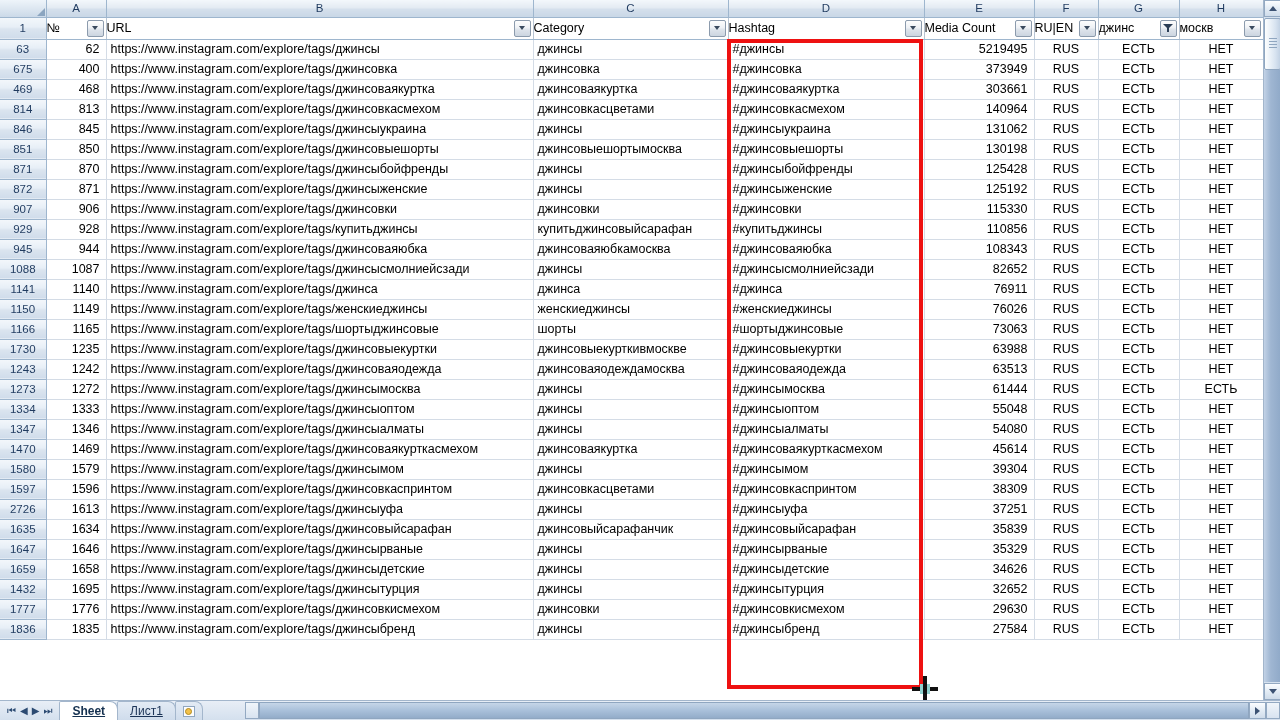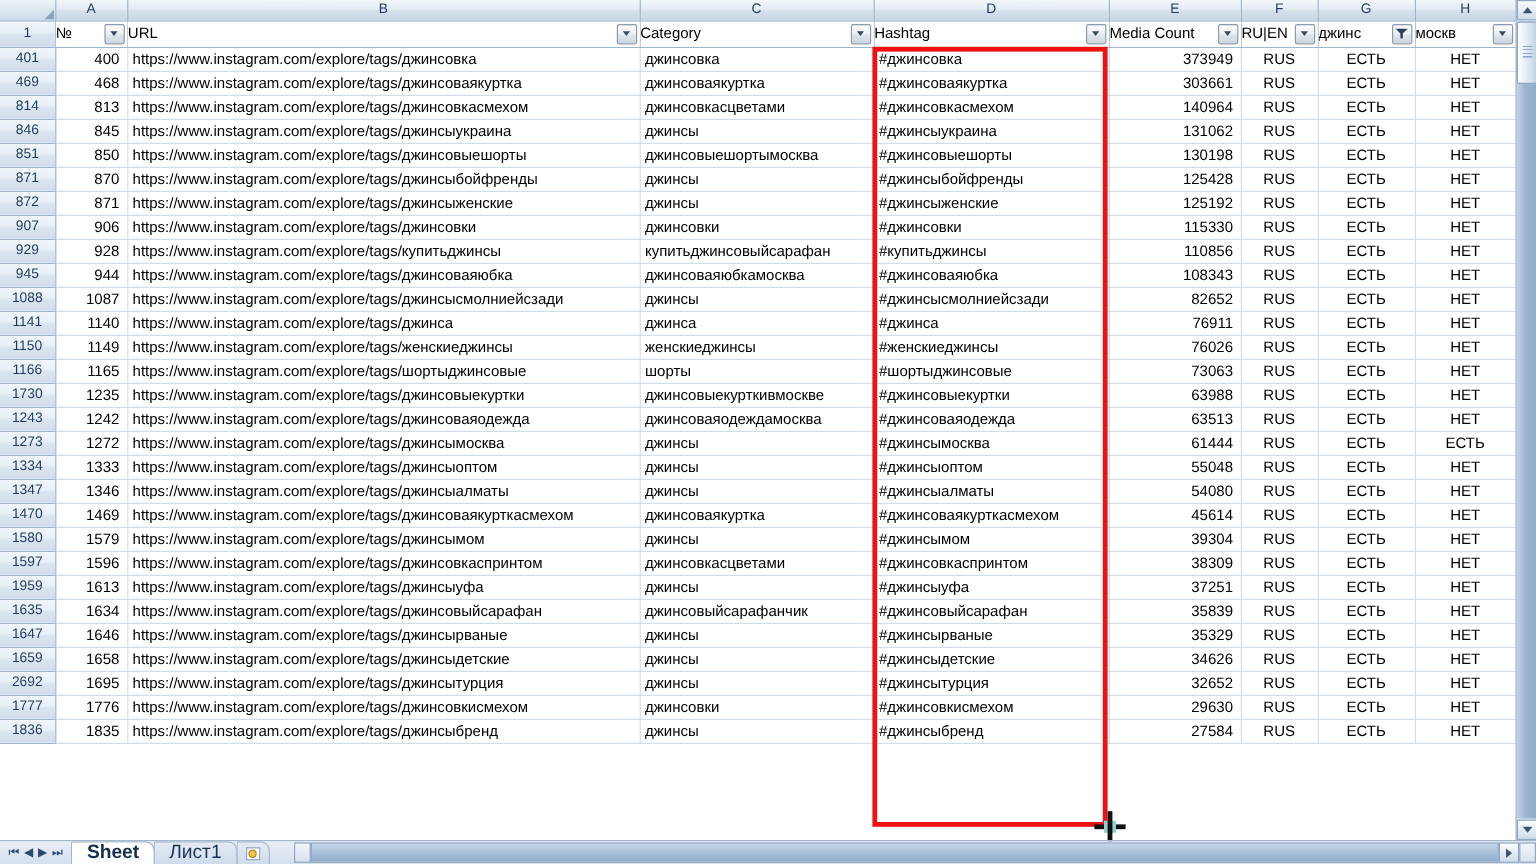--- a/index.html
+++ b/index.html
@@ -203,27 +203,28 @@
   }
   #tabnav { display: flex; align-items: center; gap: 2px; padding: 0 6px; }
   #tabnav span {
     font-size: 10px; color: #2b4a72; line-height: 1;
     cursor: pointer; padding: 0 1px;
   }
   .sheettab {
     height: 19px;
     padding: 0 12px;
     display: flex; align-items: center;
-    font-size: 16px;
+    font-size: 12px;
     border: 1px solid #a3b6cc;
     border-bottom: none;
     border-radius: 2px 8px 0 0;
     margin-right: -1px;
     cursor: pointer;
     color: #1b3356;
+    text-decoration: underline;
   }
   .sheettab.active {
     background: #ffffff;
     font-weight: bold;
     color: #14304f;
   }
   .sheettab.inactive {
     background: linear-gradient(to bottom, #e3ebf5 0%, #cfdcec 100%);
   }
   .sheettab.newtab { padding: 0 7px; }
@@ -318,21 +319,33 @@
               </span></td>
             <td class="hcell"><span class="htext">джинс</span><span class="filter-btn active">
                 <span class="funnel"></span>
               </span></td>
             <td class="hcell"><span class="htext">москв</span><span class="filter-btn">
                 <span class="arrow"></span>
               </span></td>
             <td class="hcell"></td>
           </tr>
           <tr>
-            <td class="rowhdr">401</td>
+            <td class="rowhdr">63</td>
+            <td class="cell num">62</td>
+            <td class="cell pad"><span class="url">https://www.instagram.com/explore/tags/джинсы</span></td>
+            <td class="cell pad">джинсы</td>
+            <td class="cell pad">#джинсы</td>
+            <td class="cell num">5219495</td>
+            <td class="cell ctr">RUS</td>
+            <td class="cell ctr">ЕСТЬ</td>
+            <td class="cell ctr">НЕТ</td>
+            <td class="cell"></td>
+          </tr>
+          <tr>
+            <td class="rowhdr">675</td>
             <td class="cell num">400</td>
             <td class="cell pad"><span class="url">https://www.instagram.com/explore/tags/джинсовка</span></td>
             <td class="cell pad">джинсовка</td>
             <td class="cell pad">#джинсовка</td>
             <td class="cell num">373949</td>
             <td class="cell ctr">RUS</td>
             <td class="cell ctr">ЕСТЬ</td>
             <td class="cell ctr">НЕТ</td>
             <td class="cell"></td>
           </tr>
@@ -582,21 +595,21 @@
             <td class="cell pad"><span class="url">https://www.instagram.com/explore/tags/джинсовкаспринтом</span></td>
             <td class="cell pad">джинсовкасцветами</td>
             <td class="cell pad">#джинсовкаспринтом</td>
             <td class="cell num">38309</td>
             <td class="cell ctr">RUS</td>
             <td class="cell ctr">ЕСТЬ</td>
             <td class="cell ctr">НЕТ</td>
             <td class="cell"></td>
           </tr>
           <tr>
-            <td class="rowhdr">1959</td>
+            <td class="rowhdr">2726</td>
             <td class="cell num">1613</td>
             <td class="cell pad"><span class="url">https://www.instagram.com/explore/tags/джинсыуфа</span></td>
             <td class="cell pad">джинсы</td>
             <td class="cell pad">#джинсыуфа</td>
             <td class="cell num">37251</td>
             <td class="cell ctr">RUS</td>
             <td class="cell ctr">ЕСТЬ</td>
             <td class="cell ctr">НЕТ</td>
             <td class="cell"></td>
           </tr>
@@ -630,21 +643,21 @@
             <td class="cell pad"><span class="url">https://www.instagram.com/explore/tags/джинсыдетские</span></td>
             <td class="cell pad">джинсы</td>
             <td class="cell pad">#джинсыдетские</td>
             <td class="cell num">34626</td>
             <td class="cell ctr">RUS</td>
             <td class="cell ctr">ЕСТЬ</td>
             <td class="cell ctr">НЕТ</td>
             <td class="cell"></td>
           </tr>
           <tr>
-            <td class="rowhdr">2692</td>
+            <td class="rowhdr">1432</td>
             <td class="cell num">1695</td>
             <td class="cell pad"><span class="url">https://www.instagram.com/explore/tags/джинсытурция</span></td>
             <td class="cell pad">джинсы</td>
             <td class="cell pad">#джинсытурция</td>
             <td class="cell num">32652</td>
             <td class="cell ctr">RUS</td>
             <td class="cell ctr">ЕСТЬ</td>
             <td class="cell ctr">НЕТ</td>
             <td class="cell"></td>
           </tr>

